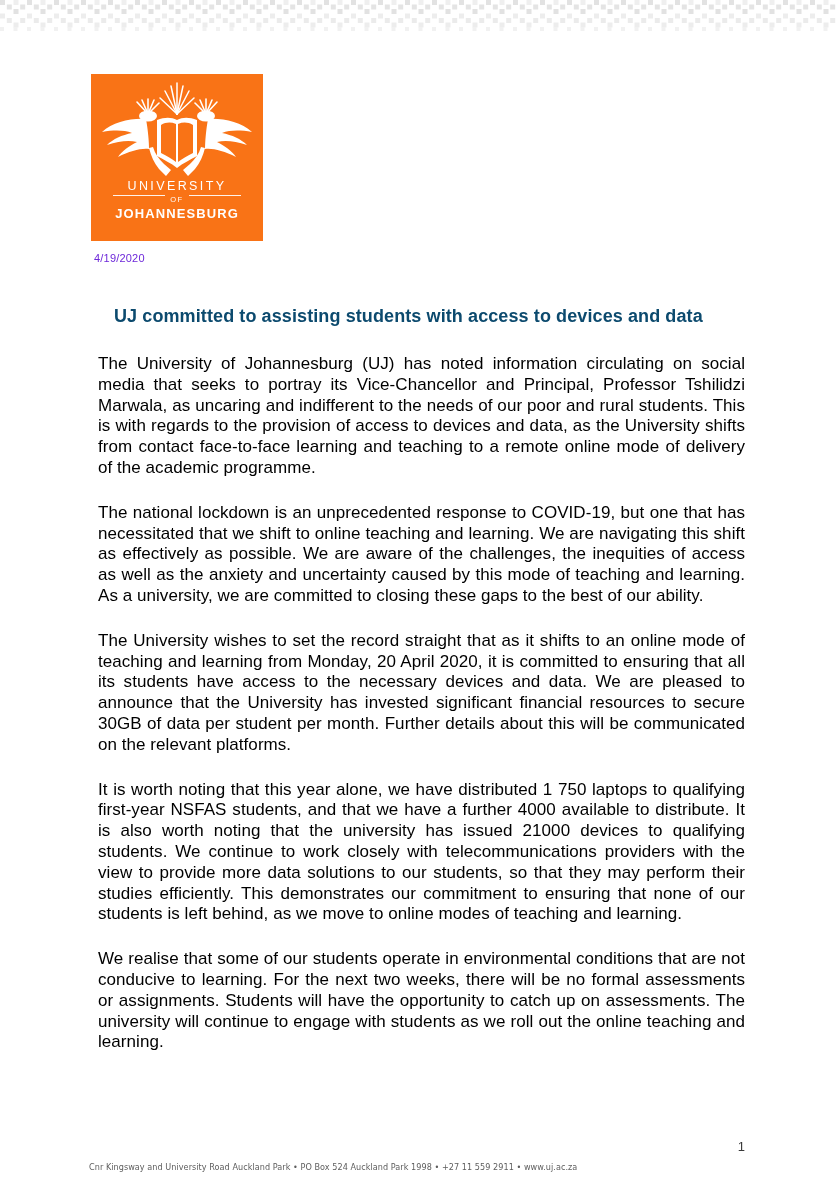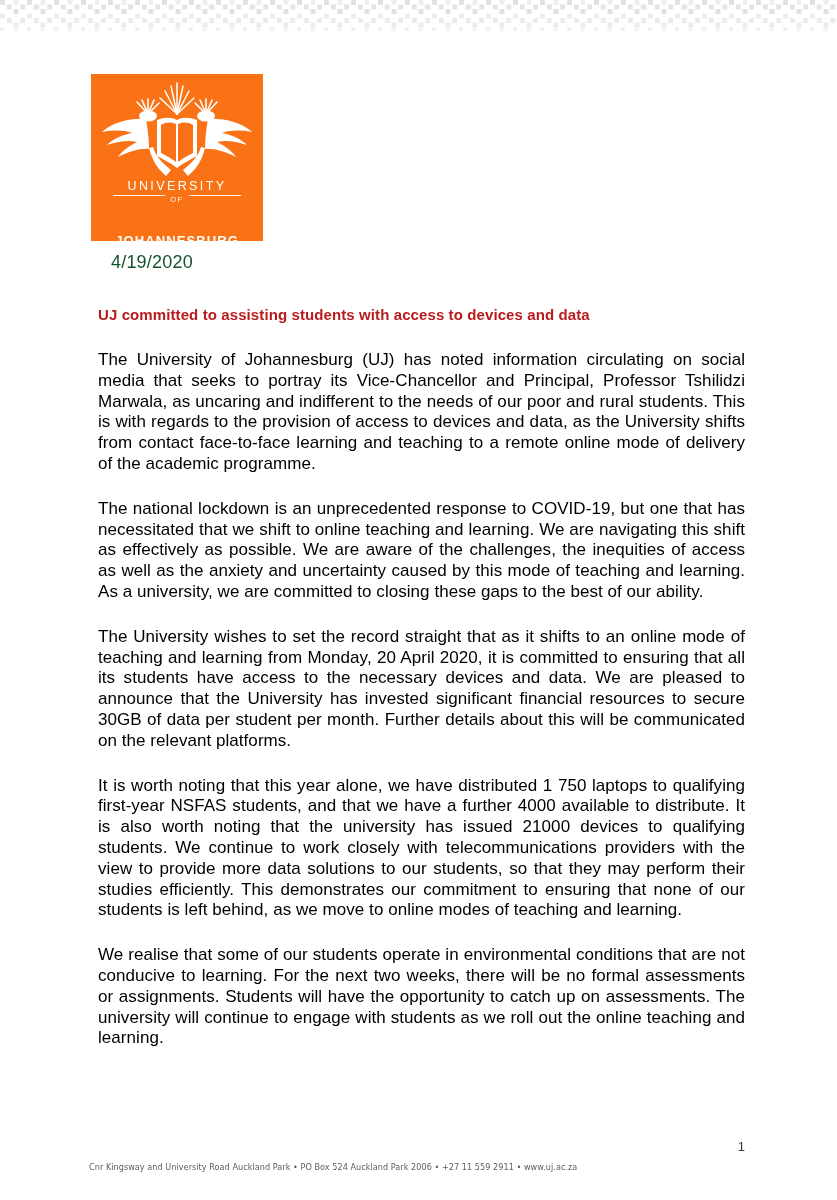--- a/index.html
+++ b/index.html
@@ -78,51 +78,50 @@
   }
   .wm-of {
     font-size: 7.5px;
     letter-spacing: 1.6px;
   }
   .wm-line3 {
     font-size: 13px;
     letter-spacing: 1.1px;
     font-weight: 700;
     line-height: 17px;
-    margin-top: 27px;
   }
 
   
   .doc-date {
     position: absolute;
-    left: 111px;
+    left: 94px;
     top: 252px;
-    font-size: 18px;
-    color: #14532d;
+    font-size: 11px;
+    color: #6d28d9;
     letter-spacing: .2px;
   }
 
   
   .content {
     position: absolute;
     left: 98px;
     top: 306px;
     width: 647px;
   }
   .salutation {
     font-size: 15px;
     color: #3b3b3b;
     margin: 0 0 44px 0;
     letter-spacing: .1px;
   }
   .headline {
-    font-size: 15px;
+    font-size: 18px;
     font-weight: 700;
-    color: #b91c1c;
-    margin: 0 0 27px 0;
+    color: #0c4a6e;
+    margin: 0 0 27px 16px;
     letter-spacing: .1px;
   }
   p.para {
     font-size: 17px;
     line-height: 20.8px;
     color: #000000;
     text-align: justify;
     margin: 0 0 24px 0;
     letter-spacing: .05px;
   }
@@ -256,16 +255,16 @@
     <p class="para">The University of Johannesburg (UJ) has noted information circulating on social media that seeks to portray its Vice-Chancellor and Principal, Professor Tshilidzi Marwala, as uncaring and indifferent to the needs of our poor and rural students. This is with regards to the provision of access to devices and data, as the University shifts from contact face-to-face learning and teaching to a remote online mode of delivery of the academic programme.</p>
     <p class="para">The national lockdown is an unprecedented response to COVID-19, but one that has necessitated that we shift to online teaching and learning. We are navigating this shift as effectively as possible. We are aware of the challenges, the inequities of access as well as the anxiety and uncertainty caused by this mode of teaching and learning. As a university, we are committed to closing these gaps to the best of our ability.</p>
     <p class="para">The University wishes to set the record straight that as it shifts to an online mode of teaching and learning from Monday, 20 April 2020, it is committed to ensuring that all its students have access to the necessary devices and data. We are pleased to announce that the University has invested significant financial resources to secure 30GB of data per student per month. Further details about this will be communicated on the relevant platforms.</p>
     <p class="para">It is worth noting that this year alone, we have distributed 1 750 laptops to qualifying first-year NSFAS students, and that we have a further 4000 available to distribute. It is also worth noting that the university has issued 21000 devices to qualifying students. We continue to work closely with telecommunications providers with the view to provide more data solutions to our students, so that they may perform their studies efficiently. This demonstrates our commitment to ensuring that none of our students is left behind, as we move to online modes of teaching and learning.</p>
     <p class="para">We realise that some of our students operate in environmental conditions that are not conducive to learning. For the next two weeks, there will be no formal assessments or assignments. Students will have the opportunity to catch up on assessments. The university will continue to engage with students as we roll out the online teaching and learning.</p>
   </div>
 
   <div class="page-number">1</div>
 
   <div class="footer">
-    <div>Cnr Kingsway and University Road Auckland Park • PO Box 524 Auckland Park 2006 • +27 11 559 2911 • www.uj.ac.za</div>
+    <div>Cnr Kingsway and University Road Auckland Park • PO Box 524 Auckland Park 1998 • +27 11 559 2911 • www.uj.ac.za</div>
   </div>
 
 </div>
 
 </body></html>

